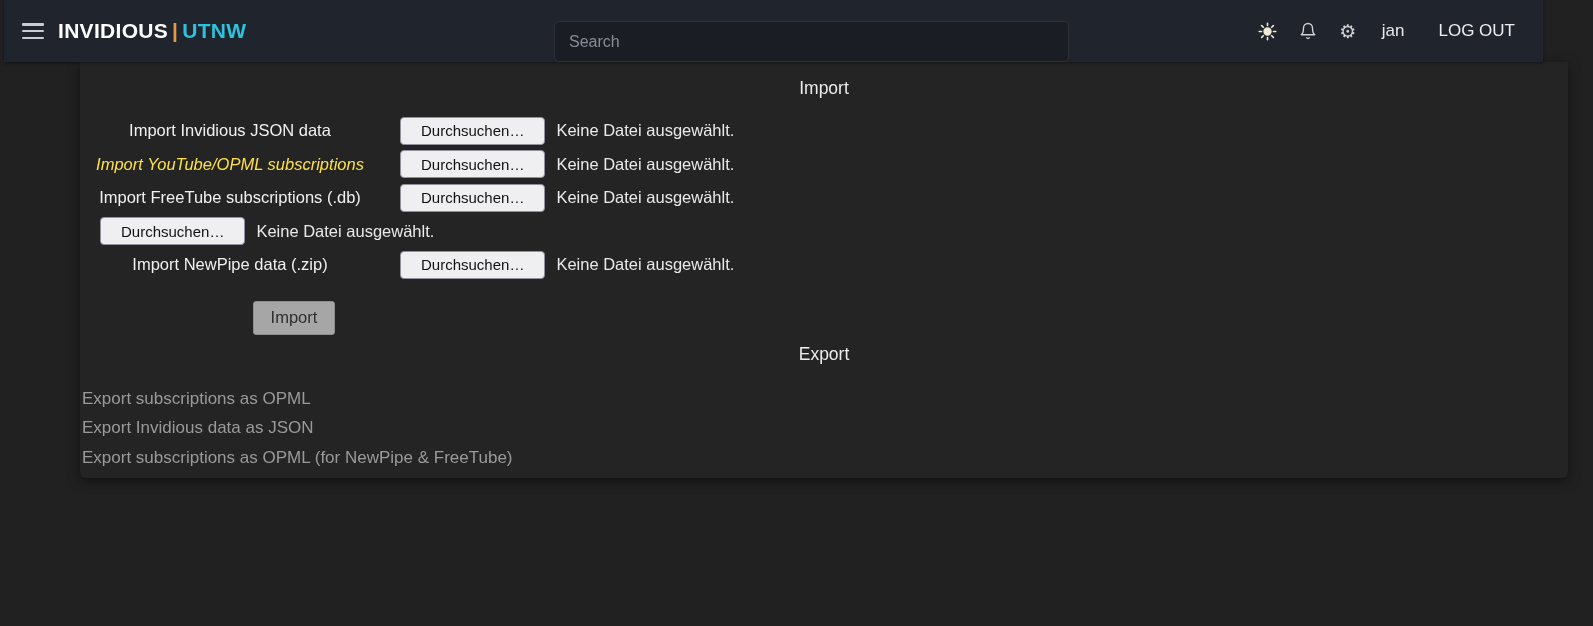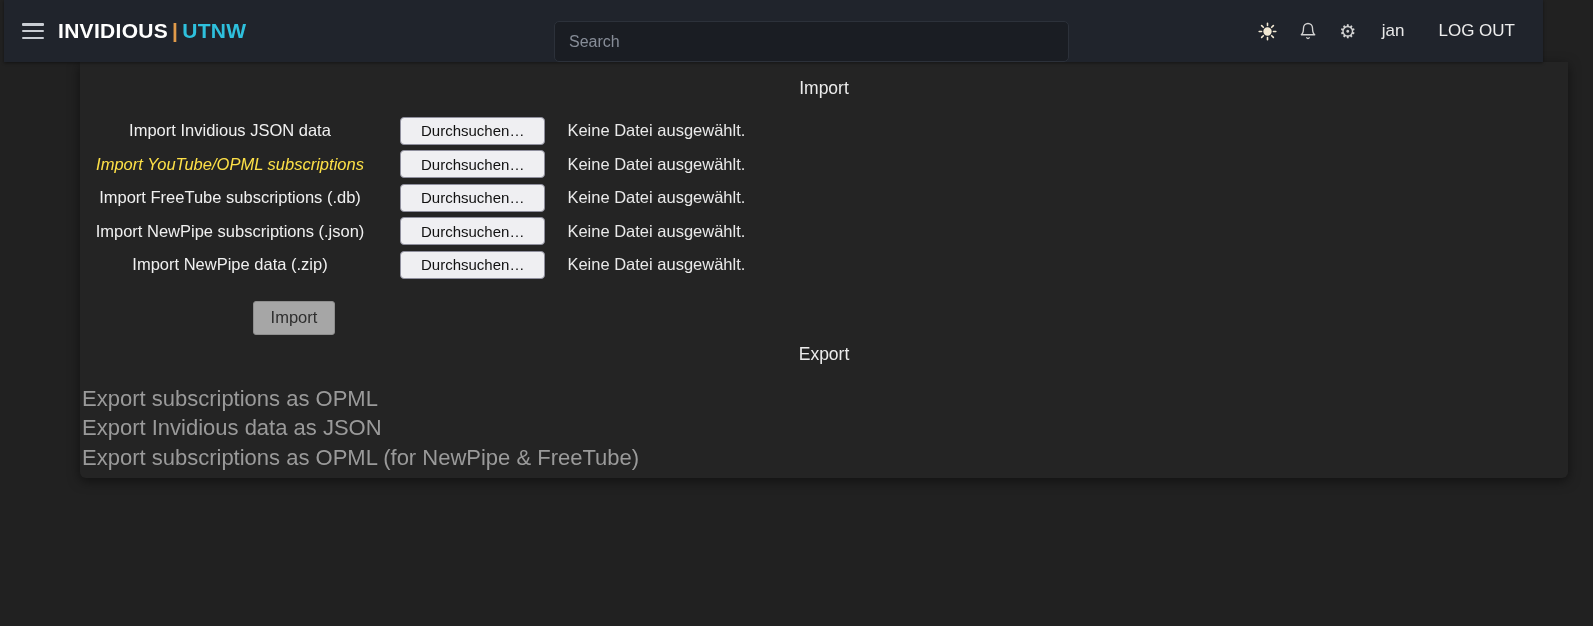--- a/index.html
+++ b/index.html
@@ -40,29 +40,29 @@
   .section-title { text-align:center; color:#ececec; font-size:17.5px;
     padding-top:16px; height:38px; }
   .form-rows { margin-top:14px; }
   .file-row { display:flex; align-items:center; height:33.5px; }
   .file-row .row-label { width:300px; text-align:center; font-size:16.5px;
     color:#f0f0f0; white-space:nowrap; }
   .file-row .row-label.muted { color:#fde047;font-style:italic; }
   .file-btn { margin-left:20px; height:28px; padding:0 20px;
     background:#efeff2; color:#111; border:1px solid #8f8f9d; border-radius:4px;
     font-size:15px; font-family:inherit; cursor:pointer; white-space:nowrap; }
-  .file-status { margin-left:22px; font-size:16.5px; color:#e9e9e9; white-space:nowrap; }
+  .file-status { margin-left:11px; font-size:16.5px; color:#e9e9e9; white-space:nowrap; }
 
   .import-btn { display:block; margin:19px 0 0 173px; width:82px; height:34px;
     background:#a6a6a6; color:#2e2e2e; border:1px solid #8e8e8e; border-radius:3px;
     font-size:16.5px; font-family:inherit; cursor:pointer; }
 
   .export-title { padding-top:9px; }
   .export-links { margin-top:11px; padding-left:2px; }
-  .export-link { display:block; color:#9a9a9a; font-size:22px; line-height:29.5px;
+  .export-link { display:block; color:#9a9a9a; font-size:17px; line-height:29.5px;
     text-decoration:none; cursor:pointer; width:max-content; }
 </style>
 </head>
 <body>
 
 <div class="navbar">
   <div class="menu-btn">
     <span></span>
       <span></span>
       <span></span>
@@ -114,21 +114,20 @@
       <span class="file-status">Keine Datei ausgewählt.</span>
     </div>
 
     <div class="file-row">
       <span class="row-label">Import FreeTube subscriptions (.db)</span>
       <button class="file-btn">Durchsuchen…</button>
       <span class="file-status">Keine Datei ausgewählt.</span>
     </div>
 
     <div class="file-row">
-      <span class="row-label">Import NewPipe subscriptions (.json)</span>
       <button class="file-btn">Durchsuchen…</button>
       <span class="file-status">Keine Datei ausgewählt.</span>
     </div>
 
     <div class="file-row">
       <span class="row-label">Import NewPipe data (.zip)</span>
       <button class="file-btn">Durchsuchen…</button>
       <span class="file-status">Keine Datei ausgewählt.</span>
     </div>
 

